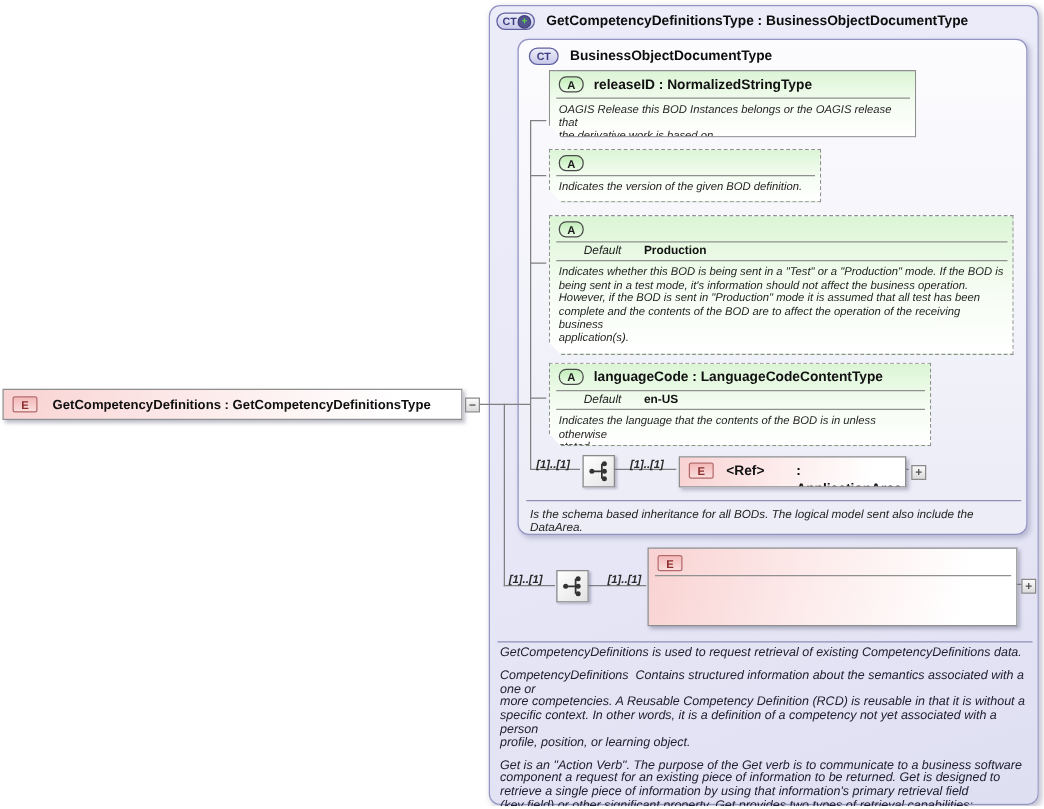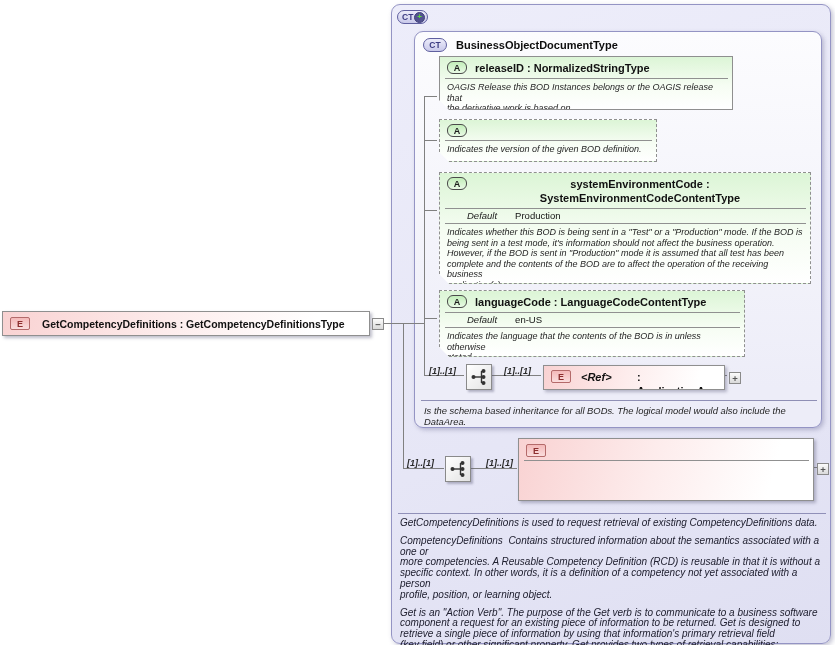--- a/index.html
+++ b/index.html
@@ -42,21 +42,21 @@
     clip-path:polygon(0 0,100% 0,100% 100%,10px 100%,0 calc(100% - 10px));
     filter:drop-shadow(2px 2px 2px rgba(90,90,120,.40));overflow:hidden;}
   .attr.dashed{border-style:dashed;}
   .attr-head{display:flex;align-items:flex-start;gap:8px;padding:4px 5px 3px 7px;}
   .attr-title{flex:1;font-weight:bold;font-size:11px;line-height:14px;overflow-wrap:anywhere;text-align:left;}
   .attr-title.center{text-align:center;}
   .attr-sep{height:1px;background:#909090;margin:0 4px 0 5px;}
   .default-row{display:flex;gap:18px;margin:0 4px 0 5px;padding:1px 2px 2px 2px;
     border-top:1px solid #909090;border-bottom:1px solid #909090;font-size:9.5px;align-items:baseline;}
   .def-label{font-style:italic;color:#222;margin-left:20px;}
-  .def-value{font-weight:normal;color:#111;}
+  .def-value{font-weight:bold;color:#111;}
   .doc{font-style:italic;font-size:9px;line-height:10.6px;color:#1f1f1f;
     padding:3px 5px 4px 7px;white-space:pre-wrap;}
 
   
   .ebox{position:absolute;box-sizing:border-box;z-index:2;border:1px solid #8f8f8f;
     background:linear-gradient(105deg,#f9d2d2 0%,#fdecec 45%,#ffffff 85%);
     box-shadow:2px 2px 3px rgba(90,90,120,.40);overflow:hidden;}
   .ebox-head{display:flex;align-items:flex-start;gap:10px;padding:5px 5px 3px 7px;}
   .ebox-title{font-weight:bold;font-size:11px;line-height:14px;}
   .ebox-title.wrapc{flex:1;text-align:center;overflow-wrap:anywhere;}
@@ -85,20 +85,21 @@
 
 <div id="stage">
 
   <div class="panel" id="outer-panel">
 
     <div class="hdr" style="left:5px;top:5px;">
       <span class="icn-ct icn-ctplus">
         <span>CT</span>
         <span class="badge">+</span>
       </span>
+      <span class="hdr-title">GetCompetencyDefinitionsType : BusinessObjectDocumentType</span>
     </div>
 
     <div class="panel" id="inner-panel">
 
       <div class="hdr" style="left:8px;top:6px;">
         <span class="icn-ct">CT</span>
         <span class="hdr-title">BusinessObjectDocumentType</span>
       </div>
 
       <div class="attr" style="left:24px;top:24px;width:294px;height:54px;">
@@ -115,21 +116,20 @@
         <div class="attr-head">
           <span class="icn-a">A</span>
         </div>
         <div class="attr-sep"></div>
         <div class="doc">Indicates the version of the given BOD definition.</div>
       </div>
 
       <div class="attr dashed" style="left:24px;top:140px;width:372px;height:112px;">
         <div class="attr-head">
           <span class="icn-a">A</span>
-          <span class="attr-title center">systemEnvironmentCode : SystemEnvironmentCodeContentType</span>
         </div>
         <div class="default-row">
           <span class="def-label">Default</span>
           <span class="def-value">Production</span>
         </div>
         <div class="doc">Indicates whether this BOD is being sent in a "Test" or a "Production" mode. If the BOD is
 being sent in a test mode, it's information should not affect the business operation.
 However, if the BOD is sent in "Production" mode it is assumed that all test has been
 complete and the contents of the BOD are to affect the operation of the receiving business
 application(s).</div>
@@ -157,28 +157,28 @@
           <circle cx="16.5" cy="6" r="2" fill="#333"></circle>
           <circle cx="16.5" cy="12" r="2" fill="#333"></circle>
           <circle cx="16.5" cy="18" r="2" fill="#333"></circle>
         </svg>
       </div>
       <span class="card" style="left:89px;top:334px;">[1]..[1]</span>
 
       <div class="ebox" style="left:128px;top:333px;width:182px;height:25px;">
         <div class="ebox-head" style="padding-top:4px;">
           <span class="icn-e">E</span>
-          <span class="ebox-title" style="min-width:46px;font-style:italic;">&lt;Ref&gt;</span>
+          <span class="ebox-title" style="min-width:46px;">&lt;Ref&gt;</span>
           <span class="ebox-title">: ApplicationArea</span>
         </div>
       </div>
       <div class="expbox" style="left:314px;top:340px;">+</div>
 
       <div style="position:absolute;left:6px;top:368px;width:396px;height:1px;background:#8f8fb5;"></div>
-      <div class="doc" style="position:absolute;left:2px;top:370px;width:396px;font-size:9.4px;line-height:11px;">Is the schema based inheritance for all BODs. The logical model would also include the
+      <div class="doc" style="position:absolute;left:2px;top:370px;width:396px;font-size:9.4px;line-height:11px;">Is the schema based inheritance for all BODs. The logical model sent also include the
 DataArea.</div>
     </div>
 
     <span class="card" style="left:15px;top:453px;">[1]..[1]</span>
     <div class="icn-seq" style="left:53px;top:451px;">
       <svg width="24" height="24" viewBox="0 0 24 24">
         <line x1="8" y1="12" x2="14" y2="12" stroke="#333" stroke-width="1.4"></line>
         <line x1="14.5" y1="6" x2="14.5" y2="18" stroke="#333" stroke-width="1.4"></line>
         <circle cx="6.5" cy="12" r="2" fill="#333"></circle>
         <circle cx="16.5" cy="6" r="2" fill="#333"></circle>

